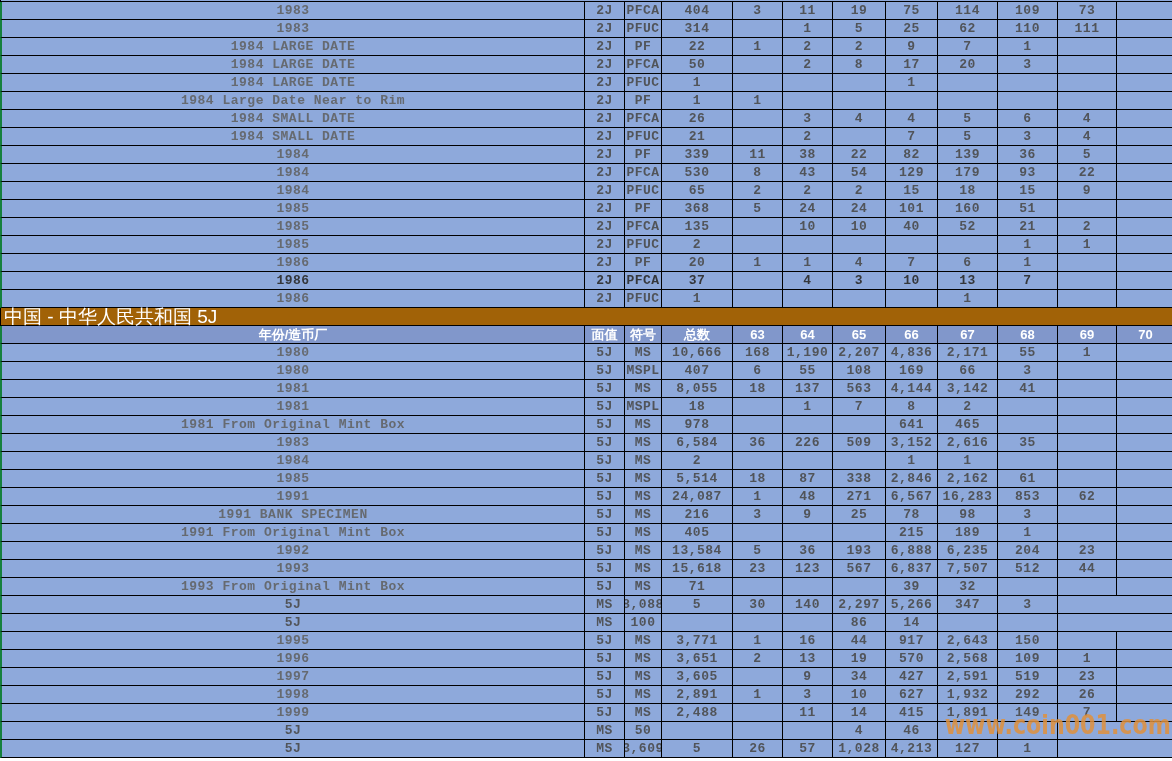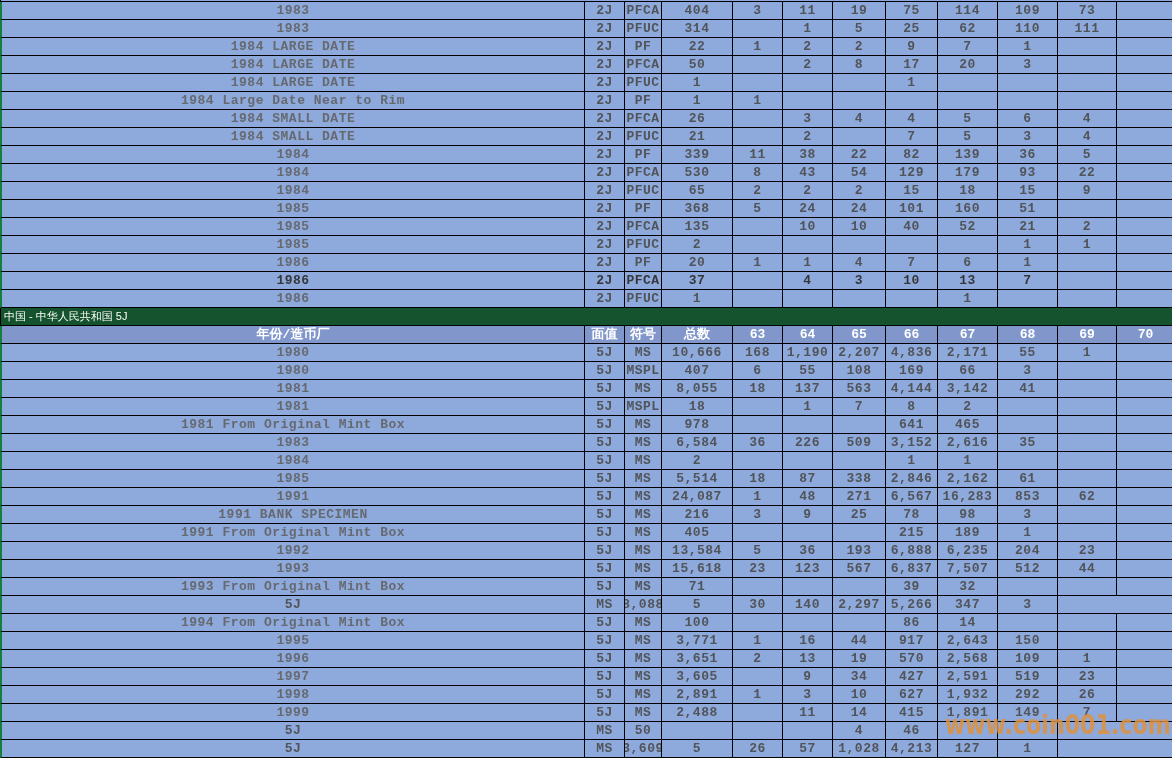--- a/index.html
+++ b/index.html
@@ -33,30 +33,30 @@
     font-weight:bold;font-size:13px;line-height:16px;
     color:#515459;
     letter-spacing:0.5px;
   }
   .cell + .cell{border-left:1px solid #000;}
   .cell.year{color:#666a70;}
   .row.dark .cell{color:#35373b;}
   .section-row{
     display:flex;align-items:center;
     height:18px;box-sizing:border-box;
-    background:#14532d;
+    background:#a16207;
     border-bottom:1px solid #000;
     border-left:1px solid #000;
-    color:#ffffff;font-size:11px;font-weight:normal;
+    color:#ffffff;font-size:19px;font-weight:normal;
     padding-left:3px;
   }
   .header-row{background:#8197CB;}
   .header-row .cell{
     color:#ffffff;
-    font-family:Liberation Mono, monospace;
+    font-family:Liberation Sans, sans-serif;
     font-weight:bold;font-size:13px;
     letter-spacing:0;
   }
   .watermark{
     position:absolute;
     top:709px;right:1px;
     font-family:"DejaVu Sans",sans-serif;
     font-weight:bold;font-size:27px;
     color:rgba(224,145,59,0.85);
     transform:scaleX(0.82);
@@ -537,21 +537,20 @@
         <div class="cell">5</div>
         <div class="cell">30</div>
         <div class="cell">140</div>
         <div class="cell">2,297</div>
         <div class="cell">5,266</div>
         <div class="cell">347</div>
         <div class="cell">3</div>
         <div class="cell"></div>
       </div>
       <div class="row">
-        <div class="cell year">1994 From Original Mint Box</div>
         <div class="cell">5J</div>
         <div class="cell">MS</div>
         <div class="cell">100</div>
         <div class="cell"></div>
         <div class="cell"></div>
         <div class="cell"></div>
         <div class="cell">86</div>
         <div class="cell">14</div>
         <div class="cell"></div>
         <div class="cell"></div>

